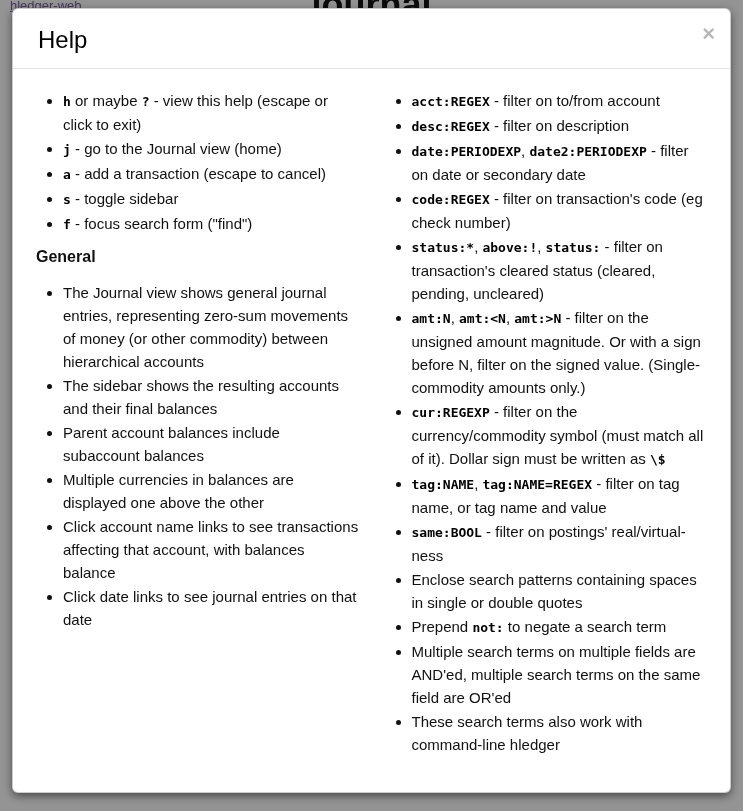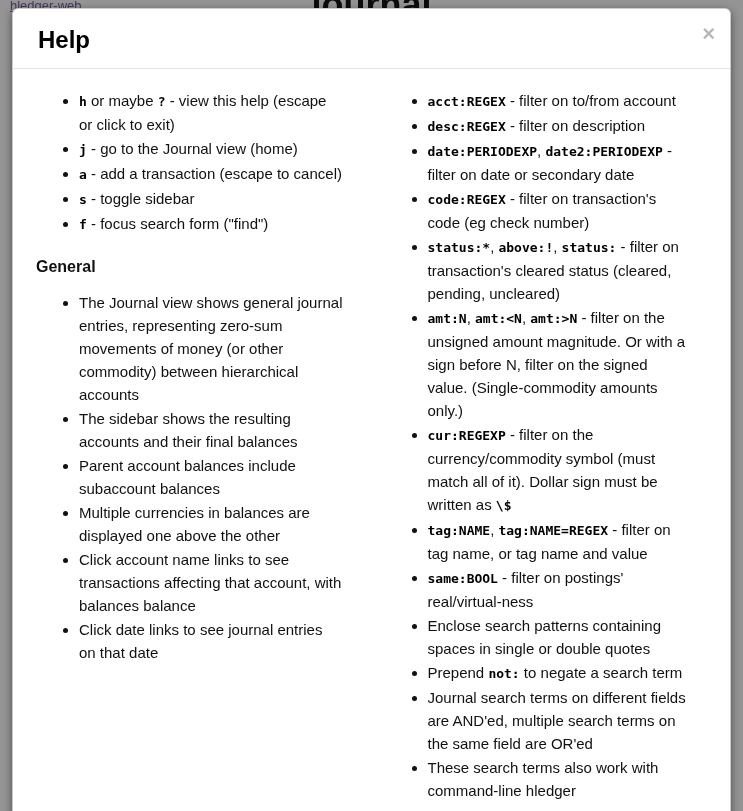--- a/index.html
+++ b/index.html
@@ -23,42 +23,42 @@
   }
   .backdrop{position:absolute;inset:0;background:rgba(0,0,0,0.42)}
 
   
   .modal{
     position:absolute;left:12px;top:8px;width:719px;min-height:785px;
     background:#fff;border:1px solid rgba(0,0,0,.2);border-radius:6px;
     box-shadow:0 3px 9px rgba(0,0,0,.5);
   }
   .modal-header{position:relative;padding:17px 25px 13px;border-bottom:1px solid #e5e5e5}
-  .modal-title{font-size:24px;font-weight:700;color:#000;line-height:1.2}
+  .modal-title{font-size:24px;font-weight:400;color:#000;line-height:1.2}
   .close{
     position:absolute;right:15px;top:14px;border:0;background:none;
     font-size:22px;font-weight:bold;color:#000;opacity:.28;cursor:pointer;line-height:1;
     font-family:"Liberation Sans",sans-serif;
   }
 
   .modal-body{display:flex;padding:20px 10px 25px}
   .col{width:50%;padding:0 13px}
 
   .sec{display:block;font-size:16px;font-weight:bold;color:#111;margin:0 0 15px}
-  .sec-gap{margin-top:22px}
+  .sec-gap{margin-top:12px}
 
   ul.help-list{
     list-style:disc;
     padding-left:27px;
     margin:0;
     font-size:15px;
     line-height:23px;
     color:#111;
   }
-  ul.help-list li{margin:0 16px 1px}
+  ul.help-list li{margin:0 0 1px}
   code{
     font-family:"DejaVu Sans Mono","Liberation Mono",monospace;
     font-weight:bold;
     font-size:13px;
     color:#000;
   }
 </style>
 </head>
 <body>
 
@@ -99,18 +99,18 @@
           <li><code>desc:REGEX</code> - filter on description</li>
           <li><code>date:PERIODEXP</code>, <code>date2:PERIODEXP</code> - filter on date or secondary date</li>
           <li><code>code:REGEX</code> - filter on transaction's code (eg check number)</li>
           <li><code>status:*</code>, <code>above:!</code>, <code>status:</code> - filter on transaction's cleared status (cleared, pending, uncleared)</li>
           <li><code>amt:N</code>, <code>amt:&lt;N</code>, <code>amt:&gt;N</code> - filter on the unsigned amount magnitude. Or with a sign before N, filter on the signed value. (Single-commodity amounts only.)</li>
           <li><code>cur:REGEXP</code> - filter on the currency/commodity symbol (must match all of it). Dollar sign must be written as <code>\$</code></li>
           <li><code>tag:NAME</code>, <code>tag:NAME=REGEX</code> - filter on tag name, or tag name and value</li>
           <li><code>same:BOOL</code> - filter on postings' real/virtual-ness</li>
           <li>Enclose search patterns containing spaces in single or double quotes</li>
           <li>Prepend <code>not:</code> to negate a search term</li>
-          <li>Journal search terms on different fields are AND'ed, multiple search terms on the same field are OR'ed</li>
+          <li>Multiple search terms on multiple fields are AND'ed, multiple search terms on the same field are OR'ed</li>
           <li>These search terms also work with command-line hledger</li>
         </ul>
     </div>
   </div>
 </div>
 
 </body></html>

